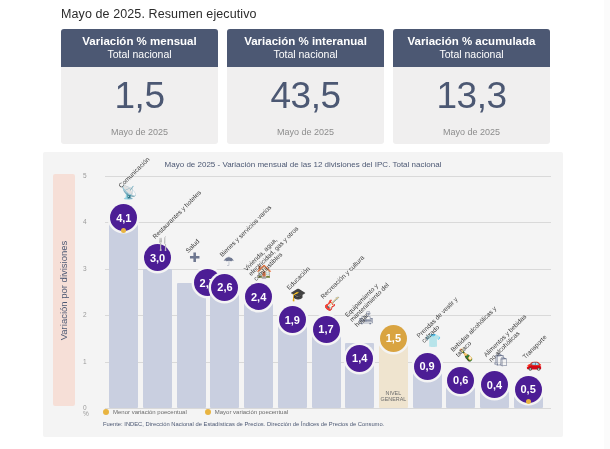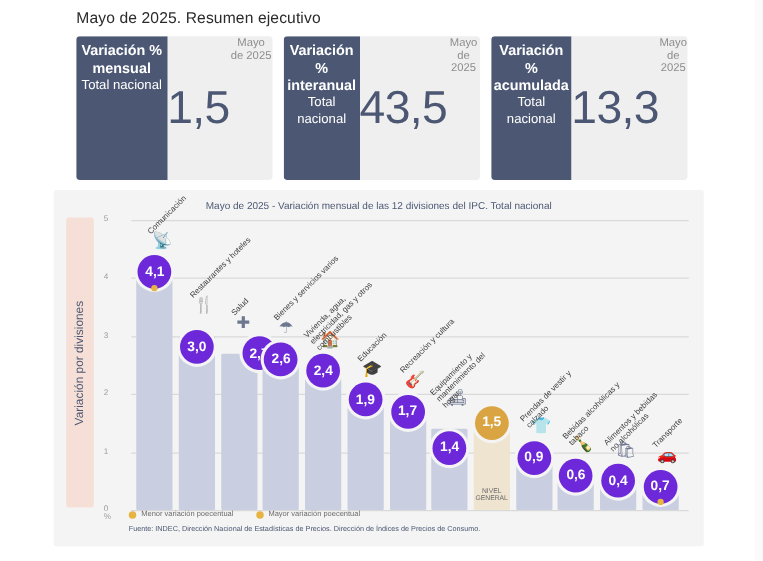--- a/index.html
+++ b/index.html
@@ -18,21 +18,21 @@
   
   .cards{
     position:absolute;left:61px;top:29px;
     width:489px;height:115px;
     display:flex;gap:9px;
   }
   .card{
     width:176px;
     background:#f0efef;
     border-radius:3px;
-    display:flex;flex-direction:row;
+    display:flex;flex-direction:column;
     overflow:hidden;
   }
   .card-head{
     background:#4c5873;
     color:#ffffff;
     text-align:center;
     padding:5px 2px 6px;
   }
   .card-head .t1{font-size:11.5px;font-weight:bold;line-height:14px;}
   .card-head .t2{font-size:10.5px;line-height:13px;font-weight:normal;}
@@ -95,21 +95,21 @@
     background:#c9cfe0;
     border-radius:1px;
   }
   .bar.general{background:#efe4cf;}
   .bar-inner-label{
     position:absolute;bottom:6px;left:0;width:100%;
     text-align:center;font-size:5.4px;color:#6b6b6b;line-height:6px;
   }
   .bubble{
     position:absolute;width:27px;height:27px;border-radius:50%;
-    background:#6d28d9;color:#fff;
+    background:#4c1d95;color:#fff;
     display:flex;align-items:center;justify-content:center;
     font-size:11px;font-weight:bold;
     box-shadow:0 0 0 2.5px #f4f4f4;
   }
   .bubble.general{background:#d9a441;}
   .cat{
     position:absolute;
     font-size:6.4px;color:#3c3c3c;
     transform-origin:left bottom;
     transform:rotate(-45deg);
@@ -193,21 +193,21 @@
       <div class="ytick" style="top: 46.4px;">4</div>
       <div class="gridline" style="top: 0px;"></div>
       <div class="ytick" style="top: 0px;">5</div>
       <div class="pct">%</div>
       <div class="bar" style="left: 28.3462px; height: 190.24px;"></div>
       <div class="bubble" style="left: 29.3462px; top: 28.26px;">4,1</div>
       <div class="icon" style="left: 40.8462px; top: 9.76px;">📡</div>
       <div class="cat" style="left: 40.8462px; top: 5.76px; max-width: 70px;">Comunicación</div>
       <div class="dot max" style="left: 40.3462px; top: 51.76px;"></div>
       <div class="bar" style="left: 62.0385px; height: 139.2px;"></div>
-      <div class="bubble" style="left: 63.0385px; top: 88px;">3,0</div>
+      <div class="bubble" style="left: 63.0385px; top: 68px;">3,0</div>
       <div class="icon" style="left: 74.5385px; top: 60.8px;">🍴</div>
       <div class="cat" style="left: 74.5385px; top: 56.8px; max-width: 70px;">Restaurantes y hoteles</div>
       <div class="bar" style="left: 95.7308px; height: 125.28px;"></div>
       <div class="bubble" style="left: 96.7308px; top: 93.22px; margin-left: 16px;">2,7</div>
       <div class="icon" style="left: 108.231px; top: 74.72px;">✚</div>
       <div class="cat" style="left: 108.231px; top: 70.72px; max-width: 70px;">Salud</div>
       <div class="bar" style="left: 129.423px; height: 120.64px;"></div>
       <div class="bubble" style="left: 130.423px; top: 97.86px;">2,6</div>
       <div class="icon" style="left: 141.923px; top: 79.36px;">☂</div>
       <div class="cat" style="left: 141.923px; top: 75.36px; max-width: 70px;">Bienes y servicios varios</div>
@@ -238,21 +238,21 @@
       <div class="cat" style="left: 344.077px; top: 154.24px; max-width: 70px;">Prendas de vestir y calzado</div>
       <div class="bar" style="left: 365.269px; height: 27.84px;"></div>
       <div class="bubble" style="left: 366.269px; top: 190.66px;">0,6</div>
       <div class="icon" style="left: 377.769px; top: 172.16px;">🍾</div>
       <div class="cat" style="left: 377.769px; top: 168.16px; max-width: 70px;">Bebidas alcohólicas y tabaco</div>
       <div class="bar" style="left: 398.962px; height: 23.2px;"></div>
       <div class="bubble" style="left: 399.962px; top: 195.3px;">0,4</div>
       <div class="icon" style="left: 411.462px; top: 176.8px;">🛍</div>
       <div class="cat" style="left: 411.462px; top: 172.8px; max-width: 70px;">Alimentos y bebidas no alcohólicas</div>
       <div class="bar" style="left: 432.654px; height: 18.56px;"></div>
-      <div class="bubble" style="left: 433.654px; top: 199.94px;">0,7</div>
+      <div class="bubble" style="left: 433.654px; top: 199.94px;">0,5</div>
       <div class="icon" style="left: 445.154px; top: 181.44px;">🚗</div>
       <div class="cat" style="left: 445.154px; top: 177.44px; max-width: 70px;">Transporte</div>
       <div class="dot min" style="left: 444.654px; top: 223.44px;"></div>
     </div>
 
   <div class="legend">
     <div class="li">
       <span class="sw"></span>
       <span>Menor variación poecentual</span>
     </div>

